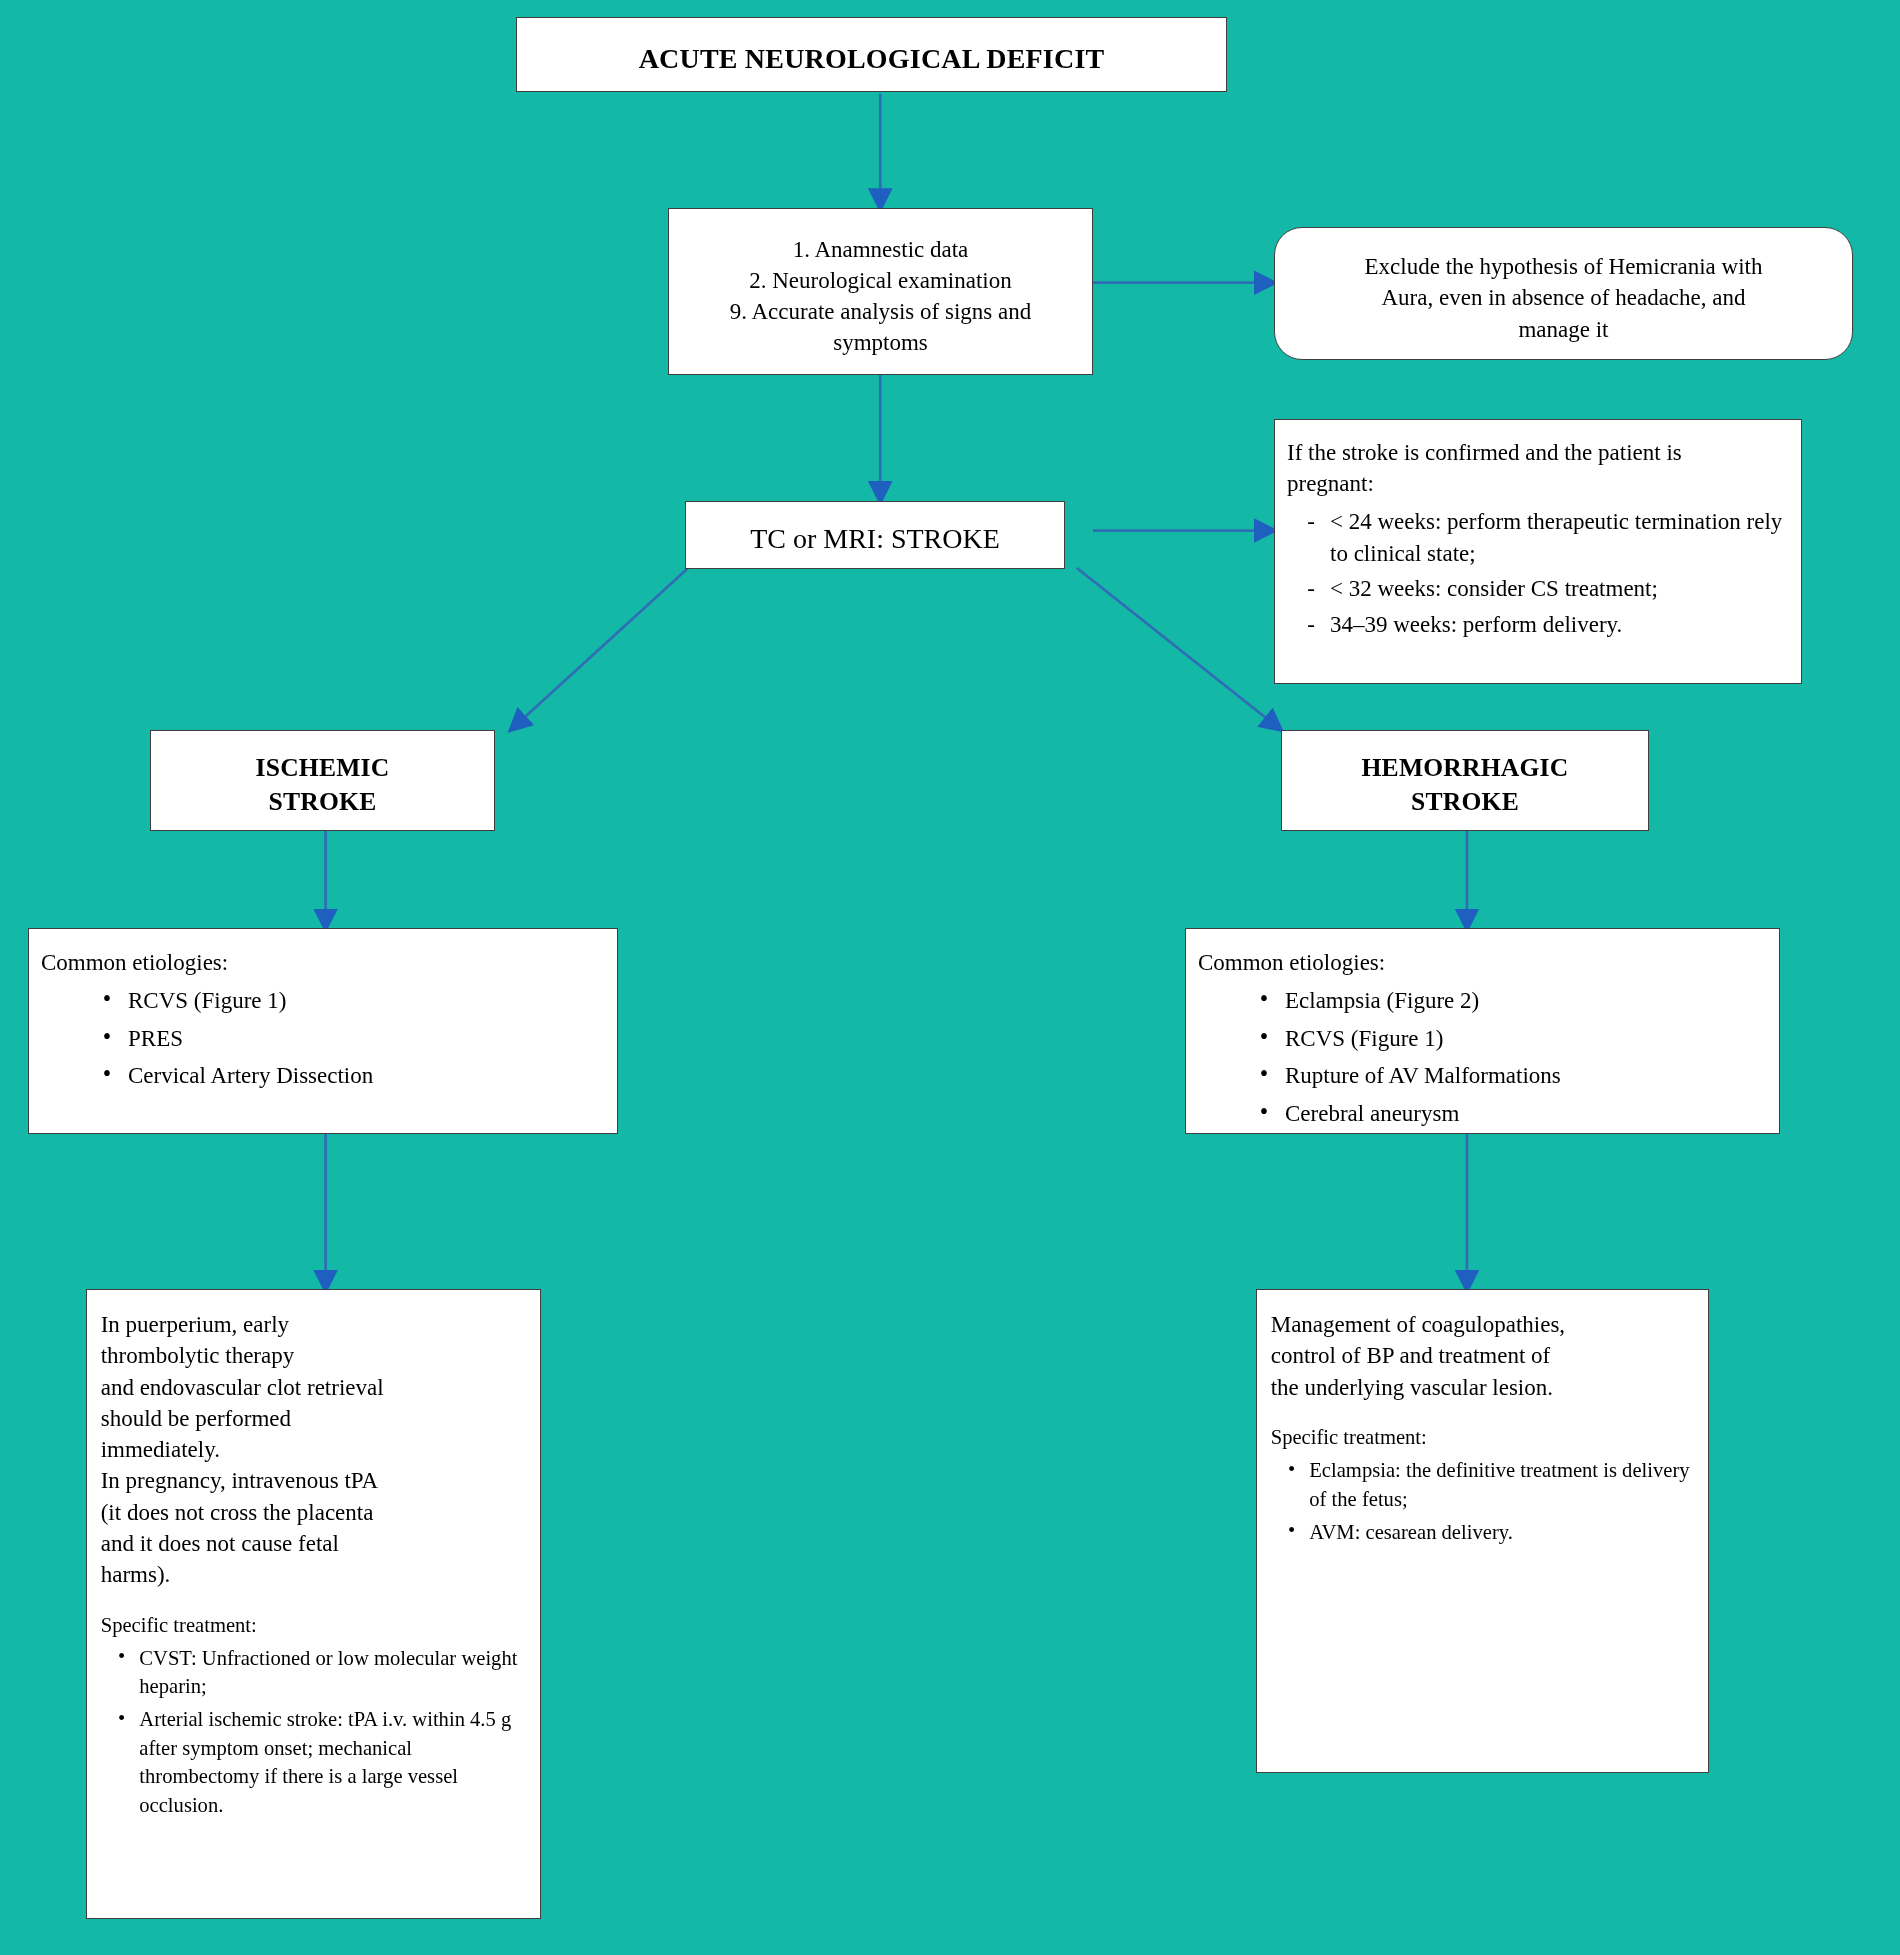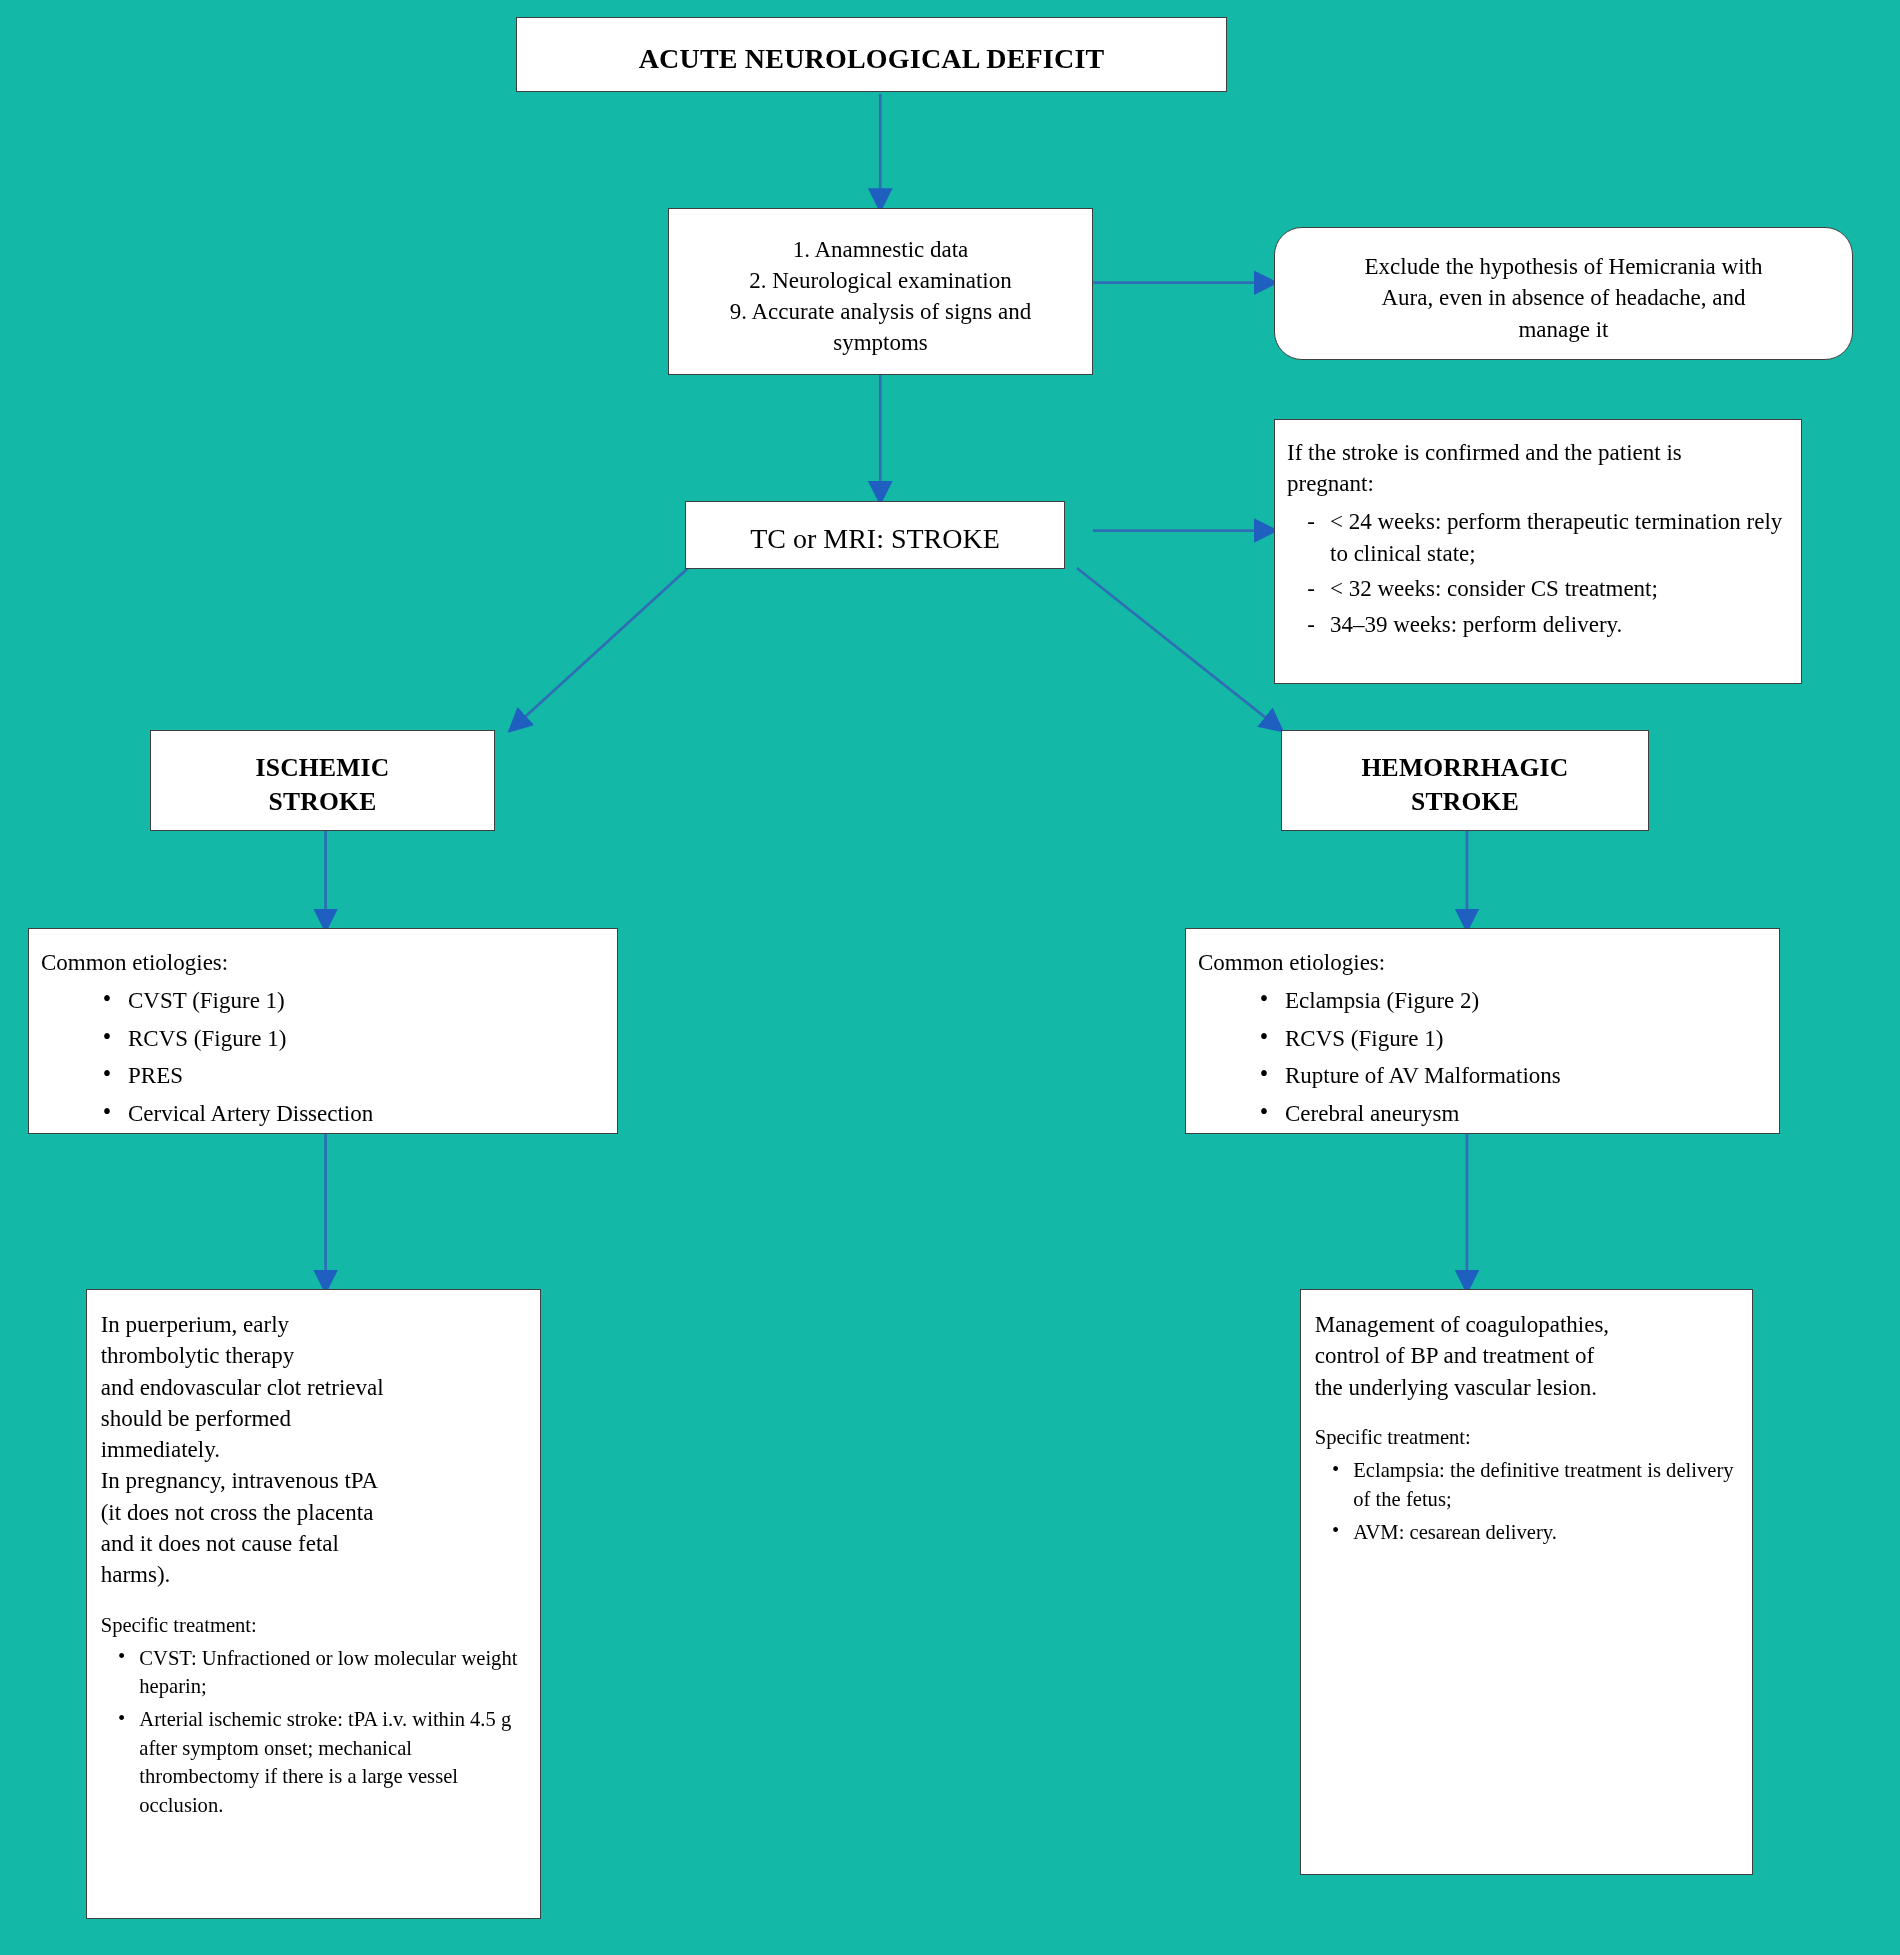--- a/index.html
+++ b/index.html
@@ -169,21 +169,20 @@
     <div class="node-inner center t-lg bold-title" style="height:100%; display:flex; flex-direction:column; align-items:center; justify-content:center;">
       <div>HEMORRHAGIC</div>
       <div>STROKE</div>
     </div>
   </div>
 
   <div class="node" style="left:28px; top:928px; width:590px; height:206px;">
     <div class="node-inner left t-md" style="padding-top:18.3px;">
       <div style="margin-bottom:6.4px;">Common etiologies:</div>
       <ul class="bullets">
-        <li>CVST (Figure 1)</li>
         <li>RCVS (Figure 1)</li>
         <li>PRES</li>
         <li>Cervical Artery Dissection</li>
       </ul>
     </div>
   </div>
 
   <div class="node" style="left:1185px; top:928px; width:595px; height:206px;">
     <div class="node-inner left t-md" style="padding-top:18.3px;">
       <div style="margin-bottom:6.4px;">Common etiologies:</div>
@@ -211,21 +210,21 @@
       </div>
       <div class="spacer-line"></div>
       <div class="t-sm" style="margin-bottom:4.6px;">Specific treatment:</div>
       <ul class="bullets-sm t-sm">
         <li>CVST: Unfractioned or low molecular weight heparin;</li>
         <li>Arterial ischemic stroke: tPA i.v. within 4.5 g after symptom onset; mechanical thrombectomy if there is a large vessel occlusion.</li>
       </ul>
     </div>
   </div>
 
-  <div class="node" style="left:1256px; top:1289px; width:453px; height:586px;margin-left:44px;">
+  <div class="node" style="left:1256px; top:1289px; width:453px; height:484px;">
     <div class="node-inner left t-md" style="padding-top:19px; padding-left:13.7px; padding-right:10px;">
       <div>
         <div>Management of coagulopathies,</div>
         <div>control of BP and treatment of</div>
         <div>the underlying vascular lesion.</div>
       </div>
       <div class="spacer-line"></div>
       <div class="t-sm" style="margin-bottom:4.6px;">Specific treatment:</div>
       <ul class="bullets-sm t-sm">
         <li>Eclampsia: the definitive treatment is delivery of the fetus;</li>

